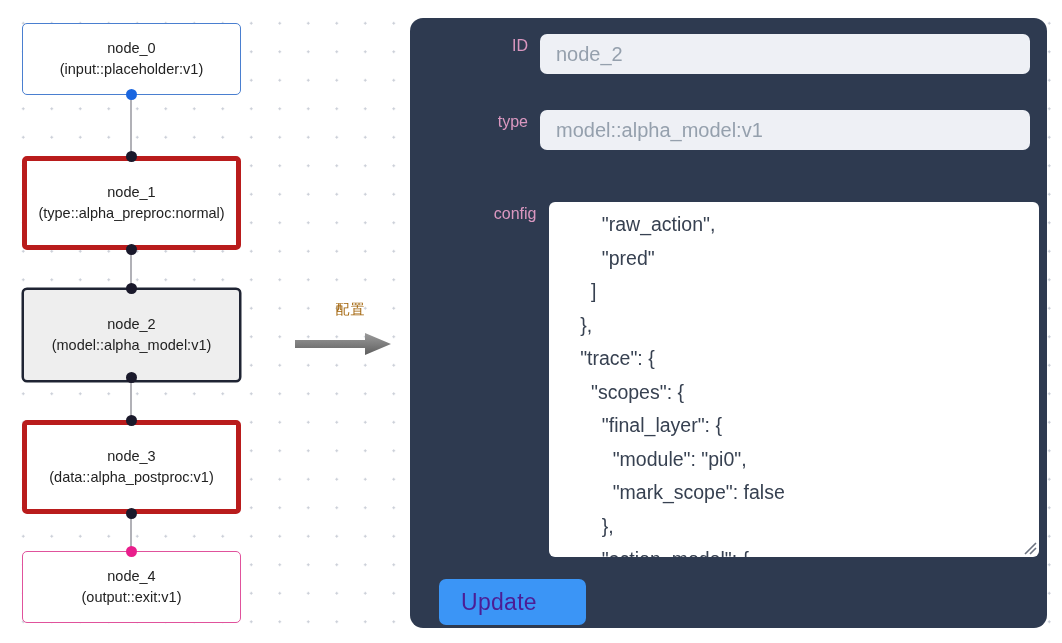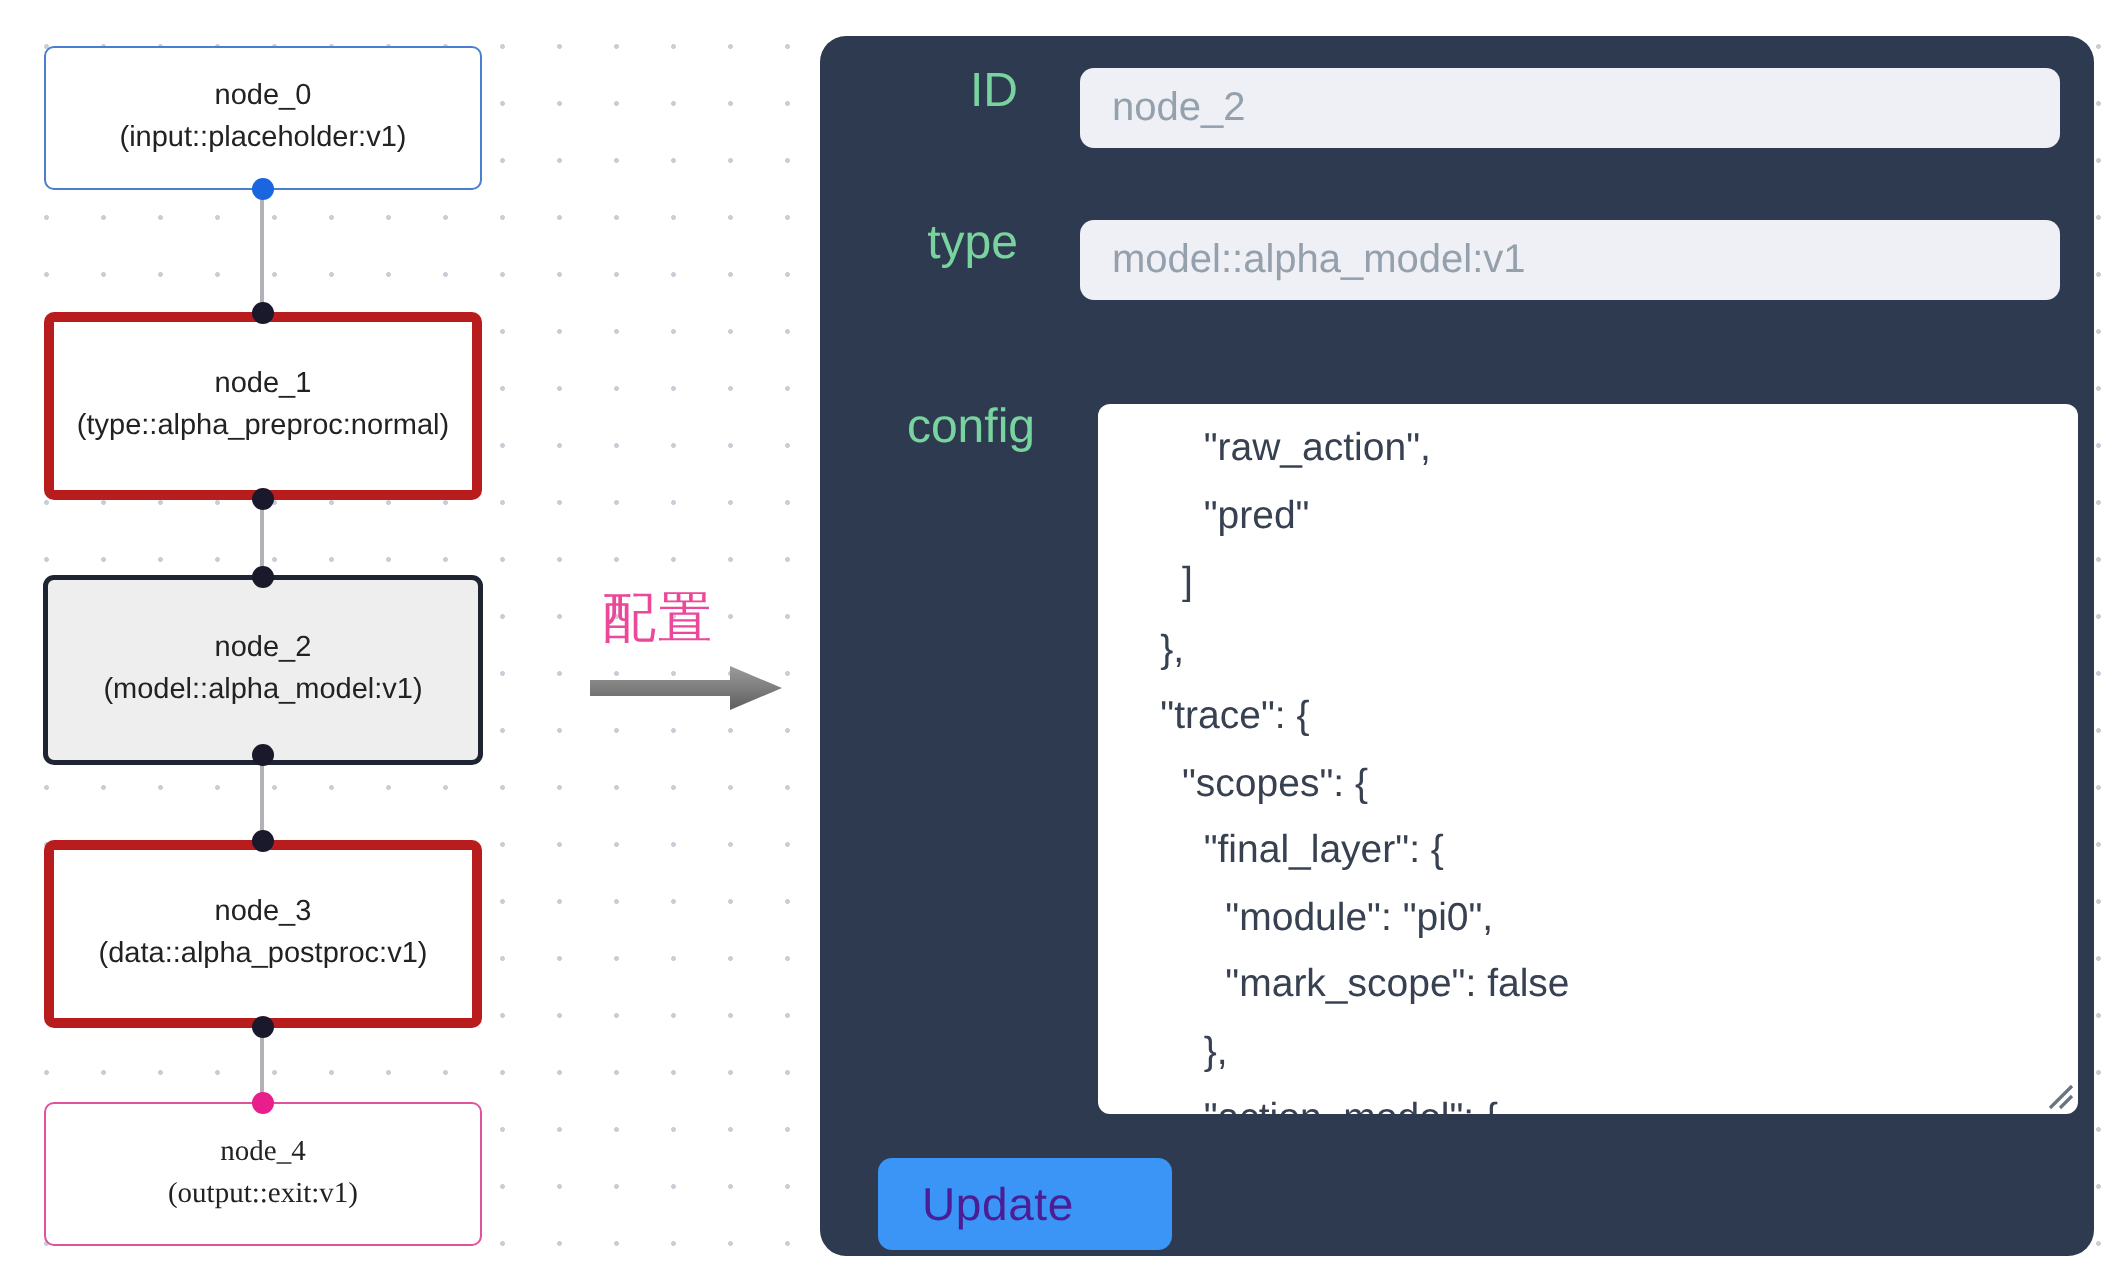--- a/index.html
+++ b/index.html
@@ -95,24 +95,24 @@
 
   
   .annot {
     position: absolute;
     left: 295px;
     top: 296px;
     width: 105px;
     height: 70px;
   }
   .annot-label {
-    font-size: 27px;
-    color: #ec4899;
+    font-size: 14px;
+    color: #a16207;
     letter-spacing: 1px;
-    text-align: left;
+    text-align: center;
     padding-left: 6px;
     line-height: 26px;
   }
   .annot-arrow {
     position: absolute;
     left: 0px;
     top: 37px;
     width: 97px;
     height: 22px;
   }
@@ -133,24 +133,24 @@
   .field-row {
     position: absolute;
     display: flex;
     align-items: flex-start;
     left: 0;
     width: 100%;
   }
   .field-label {
     width: 130px;
     text-align: right;
-    padding-right: 31px;
-    box-sizing: border-box;
-    color: #86efac;
-    font-size: 24px;
+    padding-right: 12px;
+    box-sizing: border-box;
+    color: #f9a8d4;
+    font-size: 16px;
     line-height: 24px;
     opacity: 0.85;
   }
 
   .text-input {
     width: 490px;
     height: 40px;
     box-sizing: border-box;
     background: #eef0f5;
     border: none;
@@ -262,21 +262,21 @@
     <div class="port" style="top:372px;"></div>
 
     <div class="port" style="top:415px;"></div>
     <div class="node" style="top:420px;height:94px;">
       <span class="nline">node_3</span>
       <span class="nline">(data::alpha_postproc:v1)</span>
     </div>
     <div class="port" style="top:508px;"></div>
 
     <div class="port port-pink" style="top:546px;"></div>
-    <div class="node output-node" style="top:551px;height:72px;font-family:Liberation Serif, serif;">
+    <div class="node output-node" style="top:551px;height:72px;">
       <span class="nline">node_4</span>
       <span class="nline">(output::exit:v1)</span>
     </div>
   </div>
 
   <div class="annot">
     <div class="annot-label">配置</div>
     <svg class="annot-arrow" viewBox="0 0 97 22">
       <defs>
         <linearGradient id="agrad" x1="0" y1="0" x2="0" y2="1">

